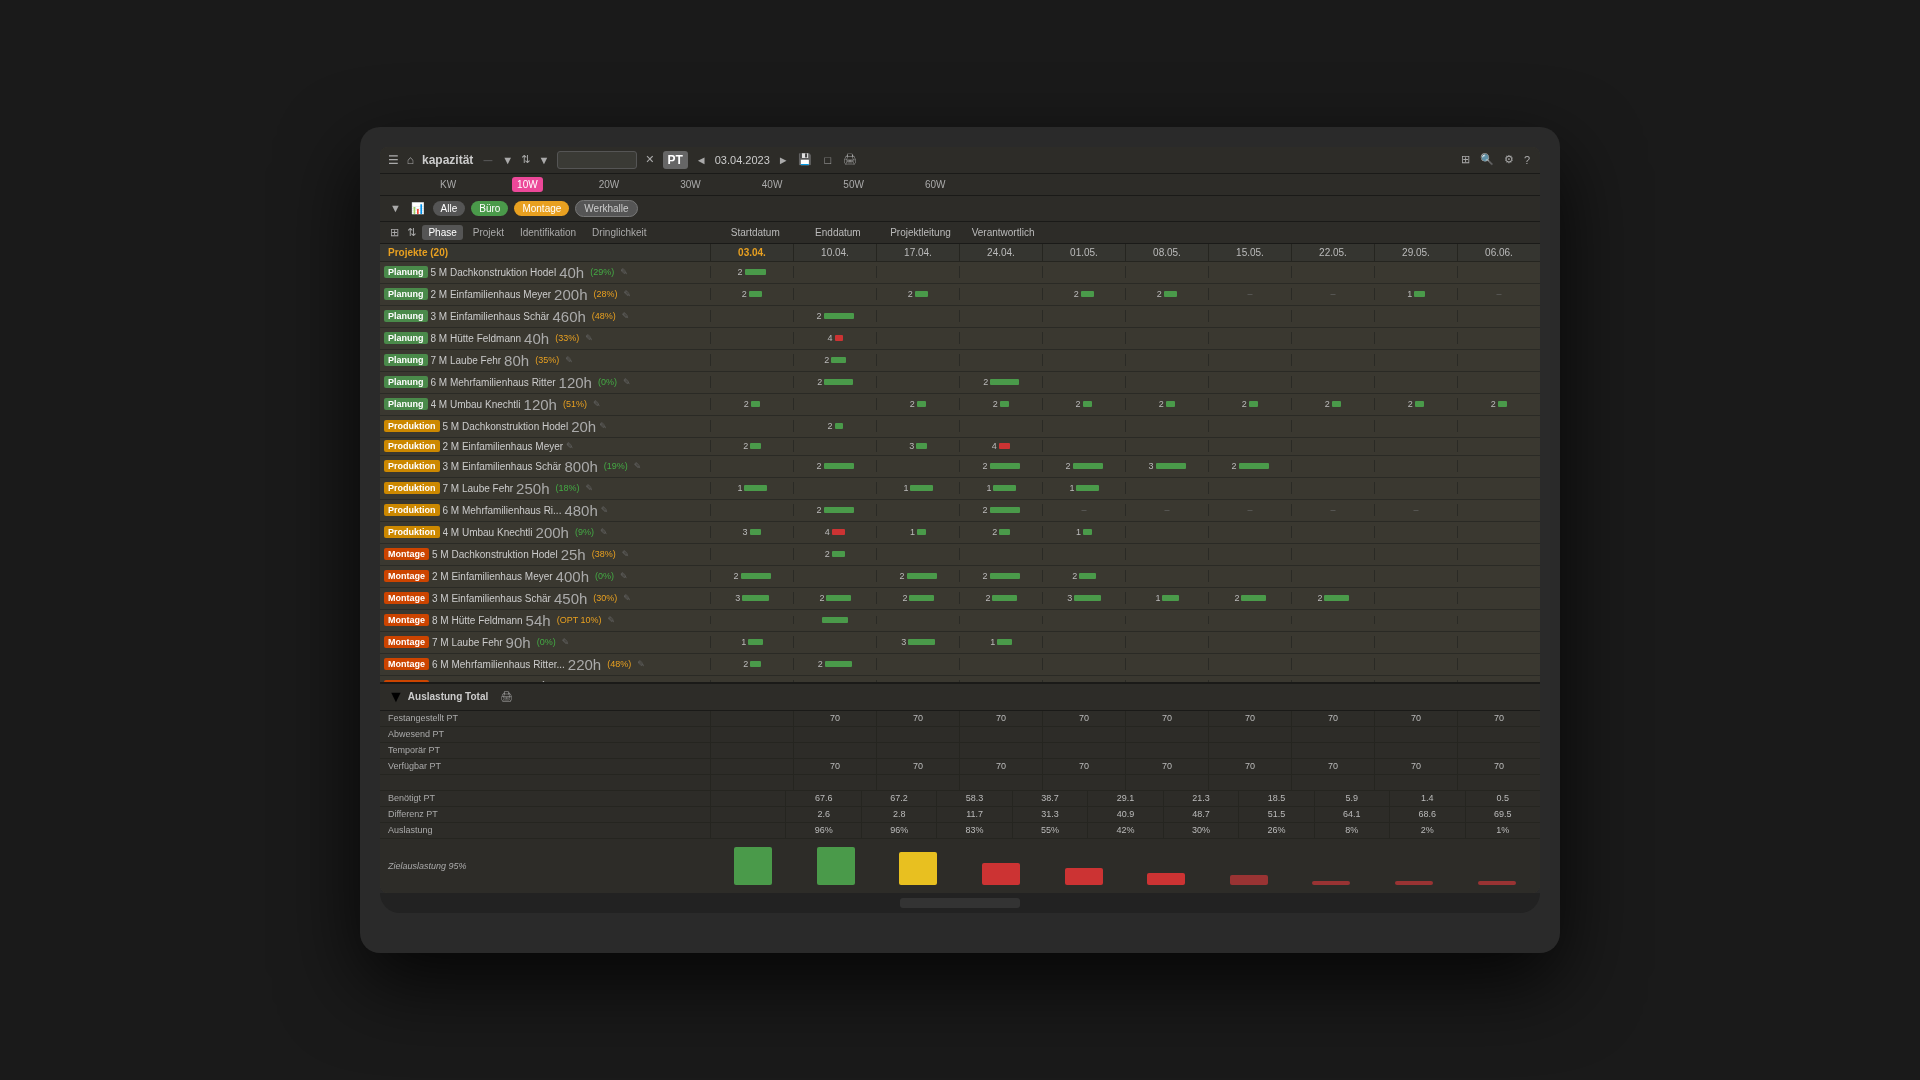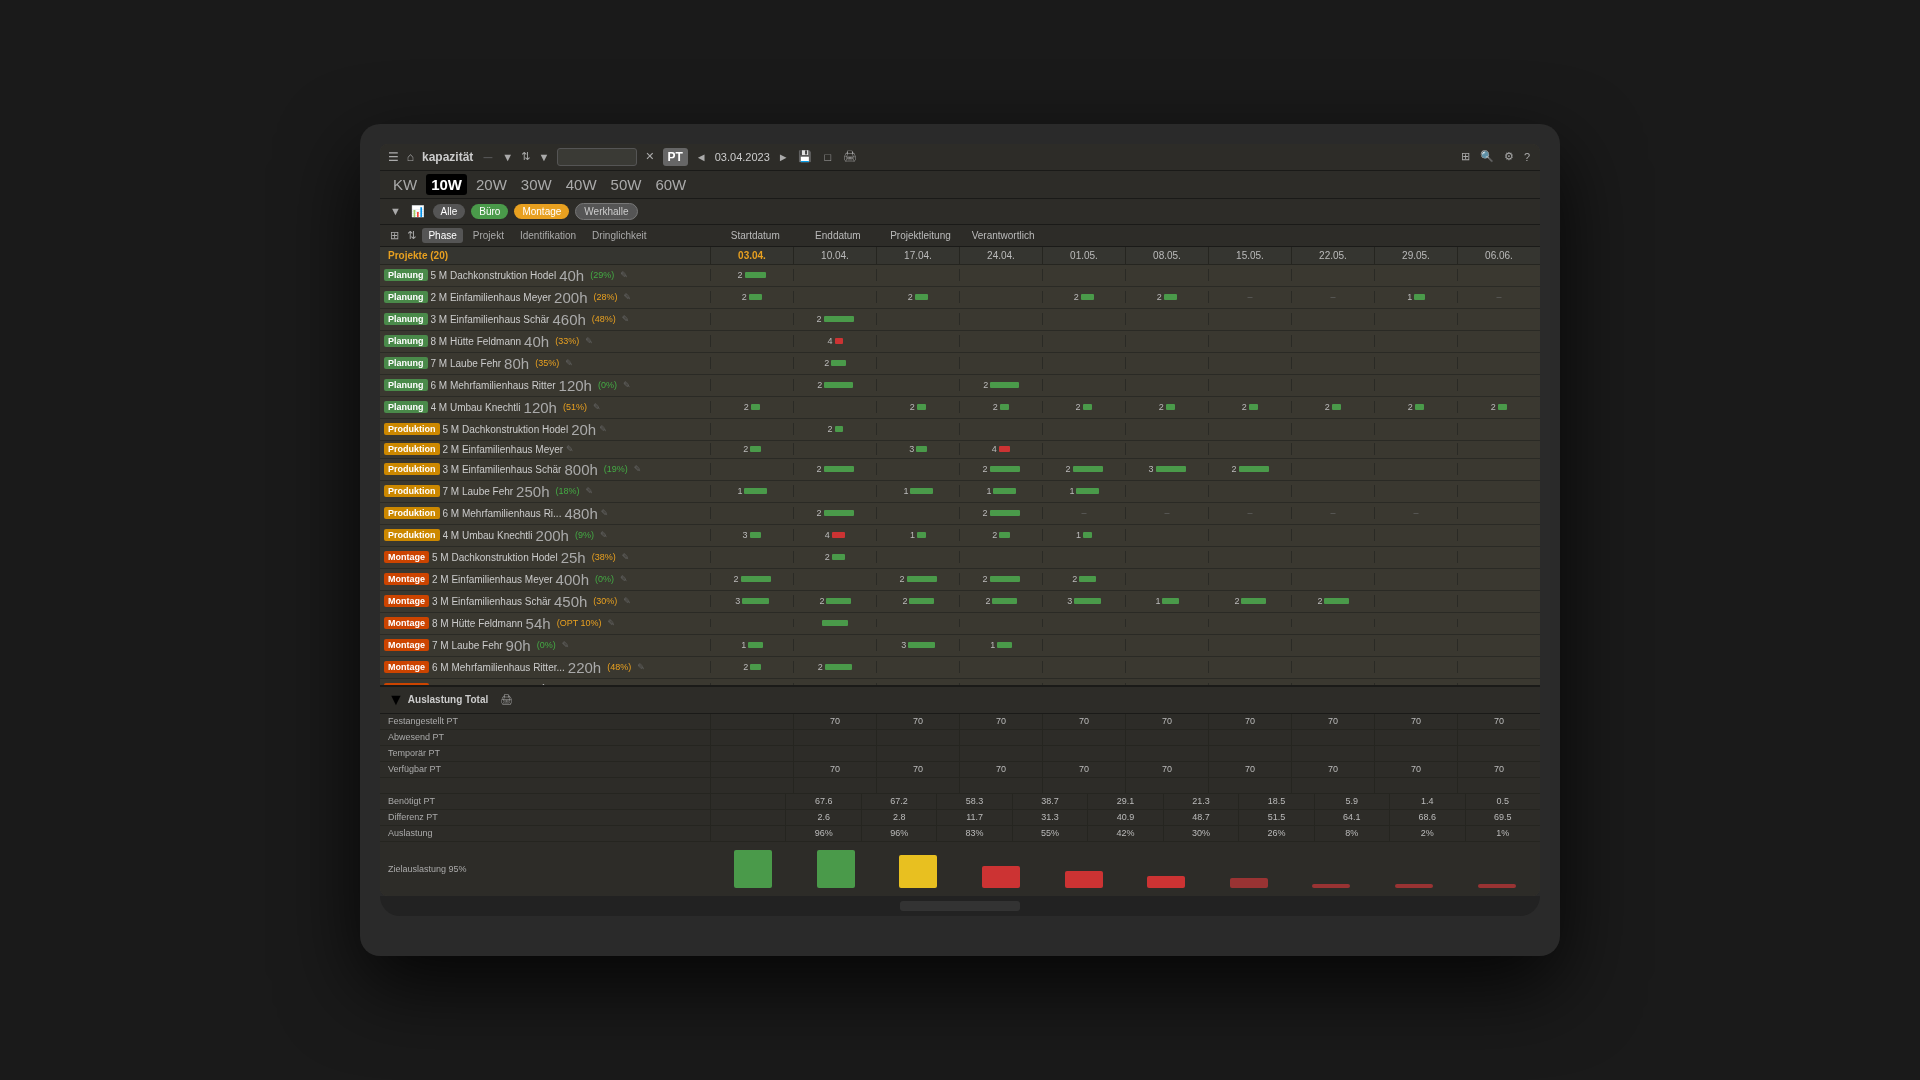--- a/index.html
+++ b/index.html
@@ -66,29 +66,30 @@
     .week-bar {
       background: #2d2c28;
       display: flex;
       align-items: center;
       padding: 3px 8px;
       gap: 4px;
       border-bottom: 1px solid #1a1a18;
     }
     .week-btn {
       color: #aaa;
-      font-size: 15px;
+      font-size: 10px;
       padding: 2px 5px;
       border-radius: 3px;
       cursor: pointer;
+      margin-left: 47px;
     }
     .week-btn.active {
-      background: #000000;
+      background: #ec4899;
       color: #fff;
-      font-weight: bold;
+      font-weight: normal;
     }
 
     
     .filter-bar {
       background: #2d2c28;
       display: flex;
       align-items: center;
       padding: 4px 8px;
       gap: 6px;
       border-bottom: 1px solid #1a1a18;
@@ -312,20 +313,21 @@
       display: flex;
     }
     .chart-label-area {
       width: 330px;
       flex-shrink: 0;
       padding: 0 8px;
       font-size: 9px;
       color: #aaa;
       display: flex;
       align-items: center;
+      font-style: italic;
     }
     .chart-bars {
       display: flex;
       flex: 1;
       align-items: flex-end;
       padding: 0 4px;
       gap: 4px;
     }
     .chart-bar-col {
       flex: 1;

